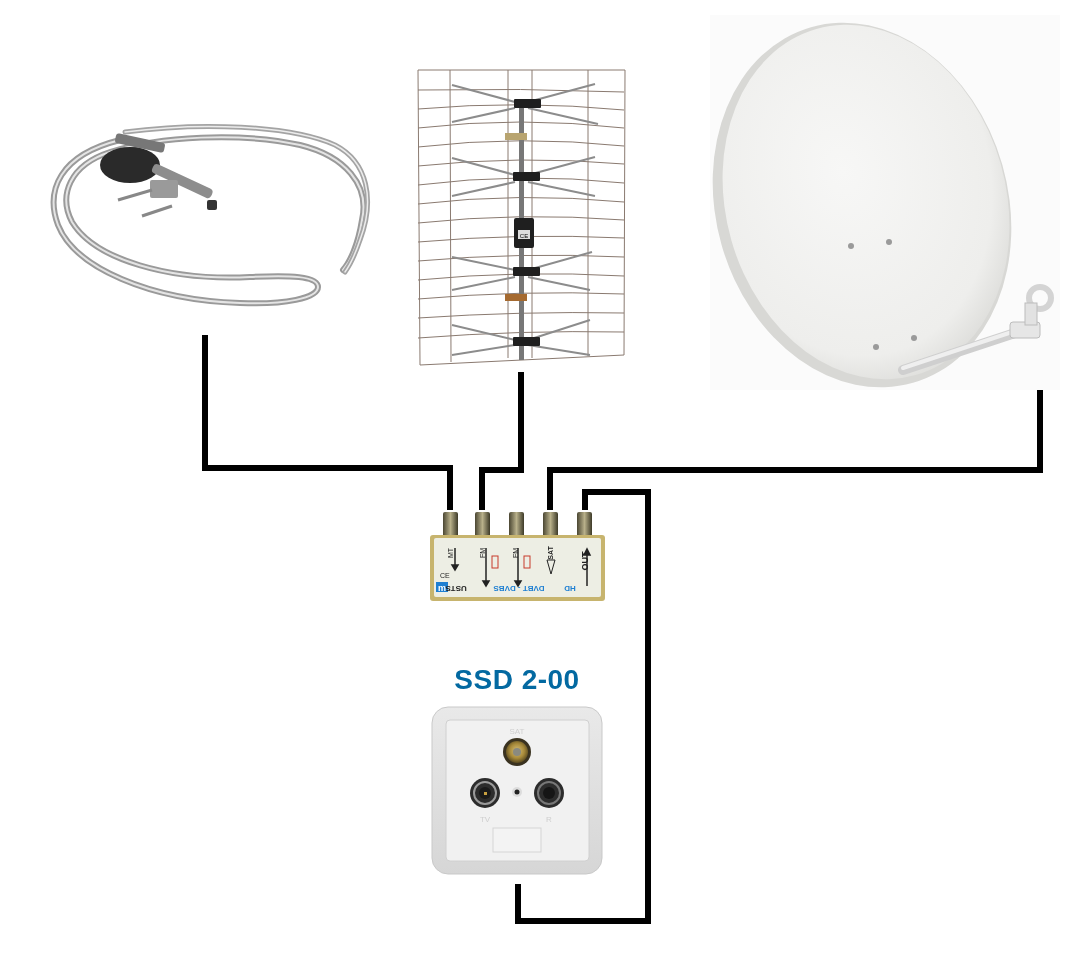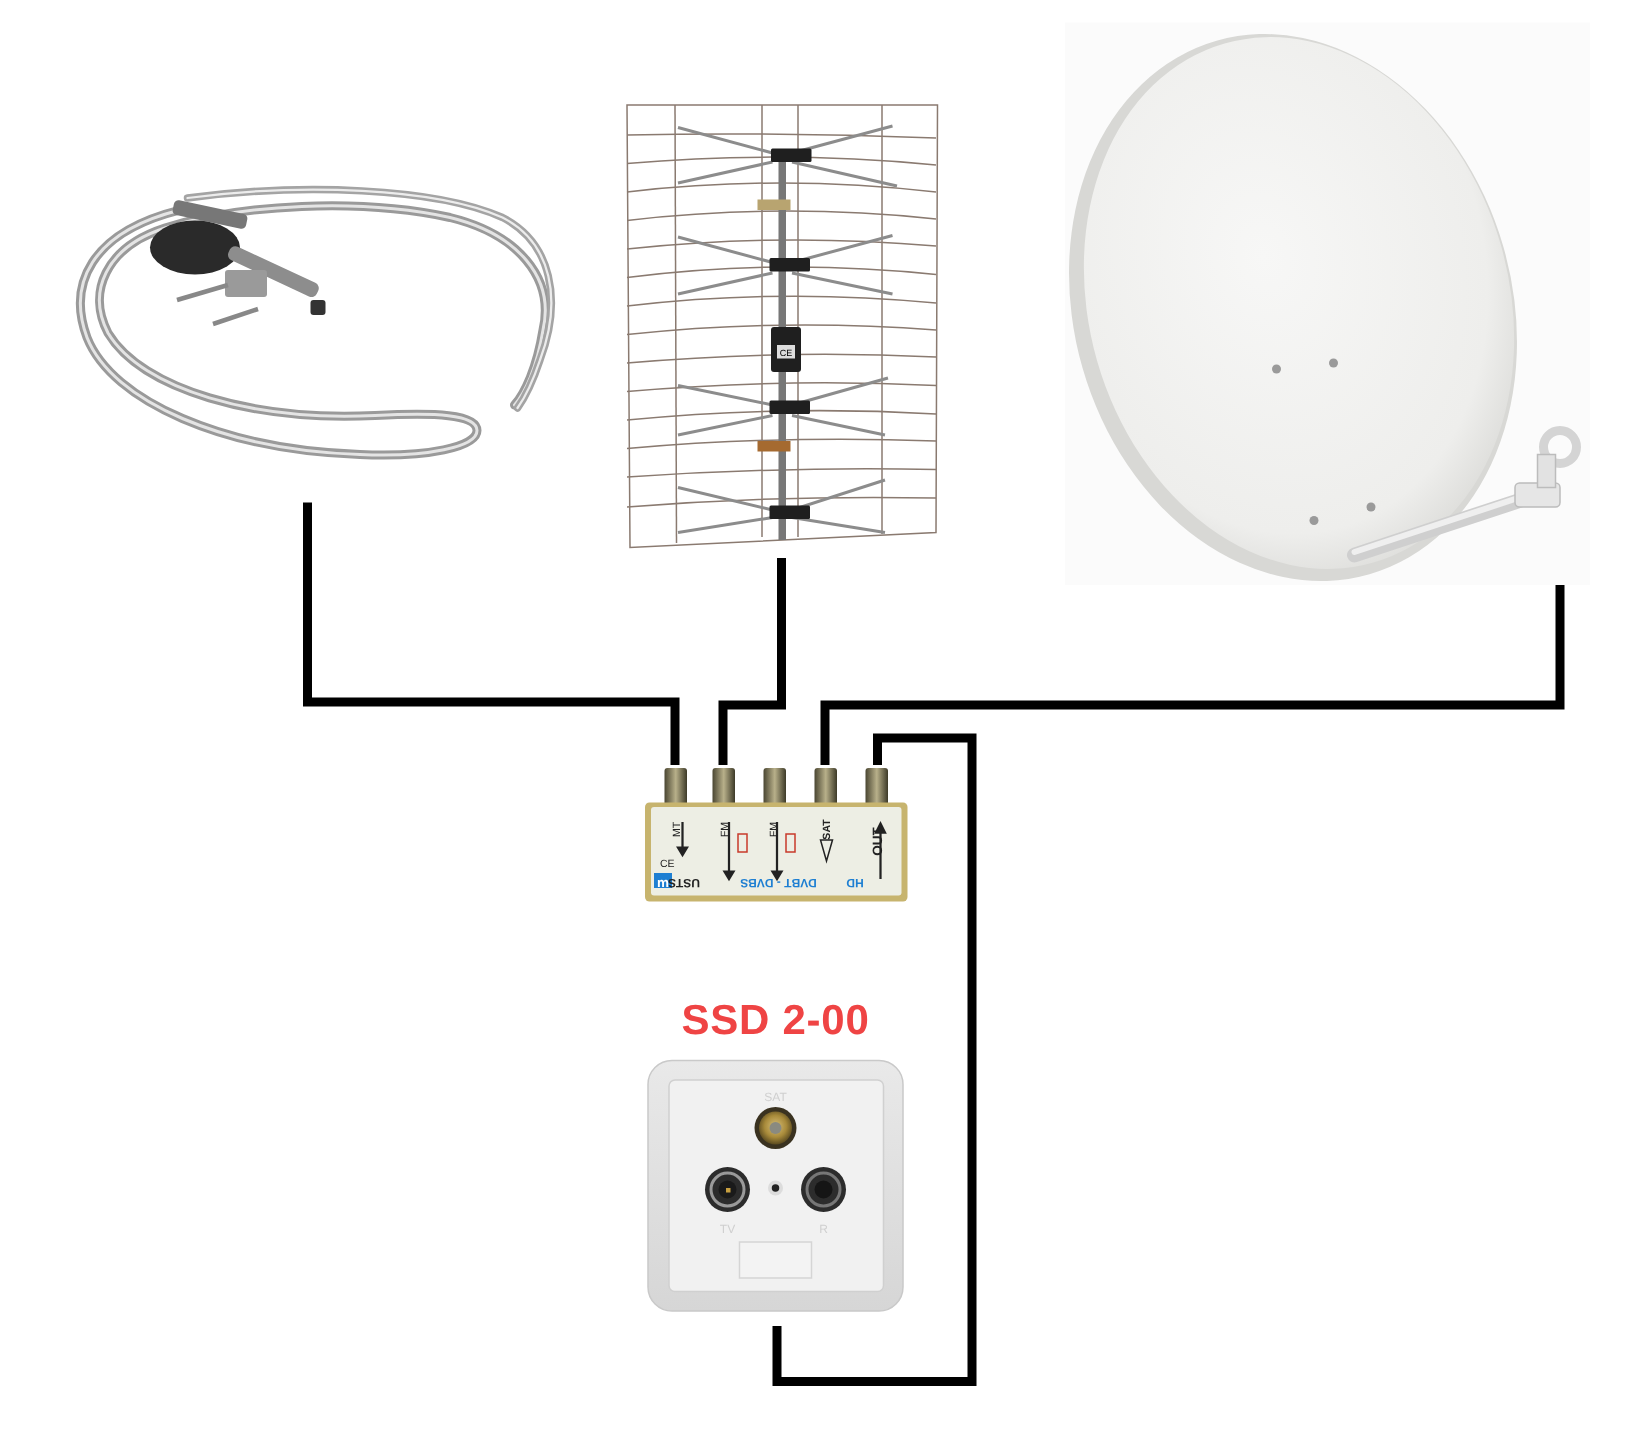--- a/index.html
+++ b/index.html
@@ -1,20 +1,20 @@
 <!DOCTYPE html>
 <html><head>
 <meta charset="utf-8">
 <style>
   html, body { margin:0; padding:0; background:#ffffff; }
   body { width:1086px; height:962px; position:relative; overflow:hidden; font-family:"Liberation Sans", sans-serif; }
   svg { position:absolute; left:0; top:0; }
   .title {
     position:absolute; left:432px; top:664px; width:170px; text-align:center;
-    font-family:"Liberation Sans", sans-serif; font-weight:bold; font-size:28px; color:#ef4444;
+    font-family:"Liberation Sans", sans-serif; font-weight:bold; font-size:28px; color:#0369a1;
     letter-spacing:0.5px;
   }
   .tiny { font-family:"Liberation Sans", sans-serif; }
 </style>
 </head>
 <body>
 
 <svg width="1086" height="962" viewBox="0 0 1086 962">
   <g fill="none" stroke="#000" stroke-width="6" stroke-linecap="butt" stroke-linejoin="miter">
     <polyline points="205,335 205,468 450,468 450,510"></polyline>

